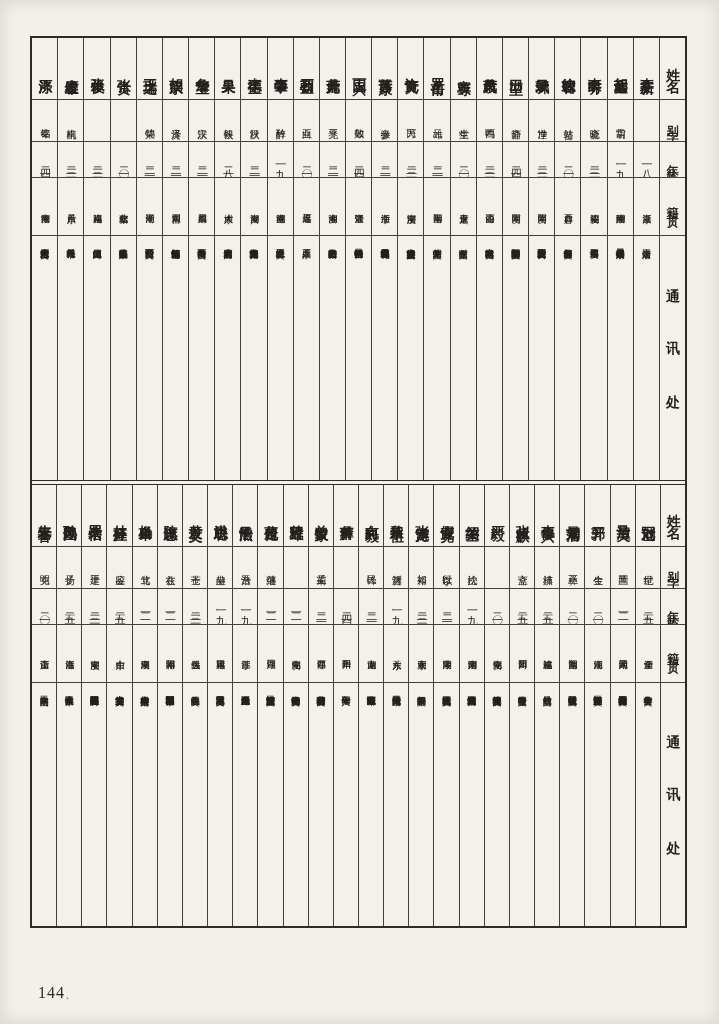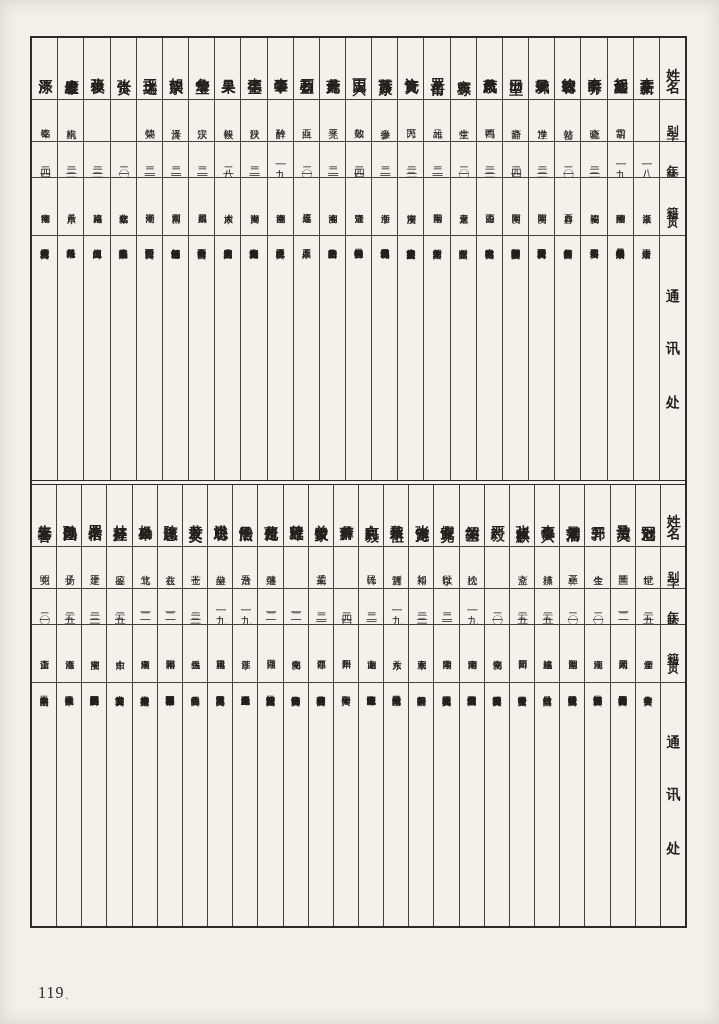--- a/index.html
+++ b/index.html
@@ -487,15 +487,15 @@
     <div class="cell zi">克明</div>
     <div class="cell age">二〇</div>
     <div class="cell origin">浙江萧山</div>
     <div class="cell addr">本县东门口朱宅交</div>
   </div>
 </section>
 
   </div>
 
   <div class="page-number">
-    <span>119</span><span class="mark">、</span>
+    <span>144</span><span class="mark">、</span>
   </div>
 </div>
 
 </body></html>

